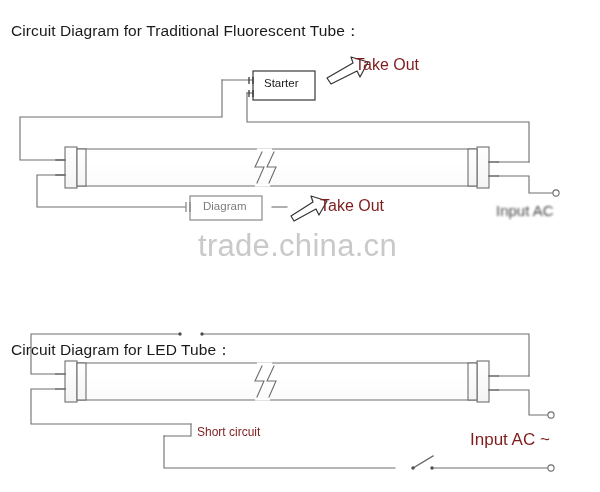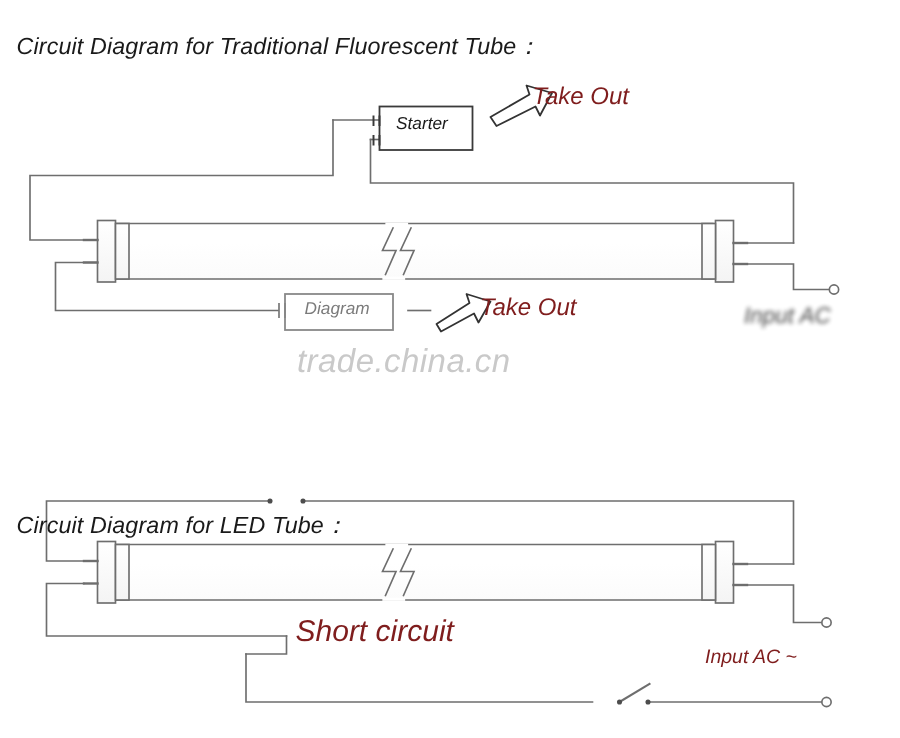--- a/index.html
+++ b/index.html
@@ -11,21 +11,20 @@
   body {
     font-family: "Liberation Sans", sans-serif;
     color: #111111;
   }
   #stage {
     position: relative;
     width: 600px;
     height: 492px;
     background: #ffffff;
     overflow: hidden;
-    font-style: italic;
   }
   svg.diagram {
     position: absolute;
     left: 0;
     top: 0;
     width: 600px;
     height: 492px;
   }
   .heading {
     position: absolute;
@@ -38,22 +37,22 @@
   #title-bottom { left: 11px; top: 300px; margin-top: 40px; }
 
   .lbl {
     position: absolute;
     white-space: nowrap;
     color: #7f1d1d;
   }
   .lbl-take-out-1 { left: 355px; top: 56px; font-size: 16px; }
   .lbl-take-out-2 { left: 320px; top: 197px; font-size: 16px; }
   .lbl-open-circuit { left: 186px; top: 341px; font-size: 16px; }
-  .lbl-short-circuit { left: 197px; top: 410px; font-size: 20px; }
-  .lbl-input-ac-bottom { left: 470px; top: 430px; font-size: 13px; text-align: right; }
+  .lbl-short-circuit { left: 197px; top: 425px; font-size: 12px; }
+  .lbl-input-ac-bottom { left: 470px; top: 430px; font-size: 17px; text-align: right; }
 
   .boxlabel {
     position: absolute;
     font-size: 11.5px;
     color: #1a1a1a;
     white-space: nowrap;
   }
   .lbl-starter { left: 264px; top: 77px; }
 
   
@@ -72,21 +71,21 @@
     font-size: 15px;
     color: #111111;
     white-space: nowrap;
     opacity: 0.78;
     filter: blur(1.25px);
   }
   #watermark {
     position: absolute;
     left: 198px;
     top: 228px;
-    font-size: 22px;
+    font-size: 31px;
     color: #c9c9c9;
     letter-spacing: 0.3px;
     white-space: nowrap;
     user-select: none;
   }
 </style>
 </head>
 <body>
 
 <div id="stage">

